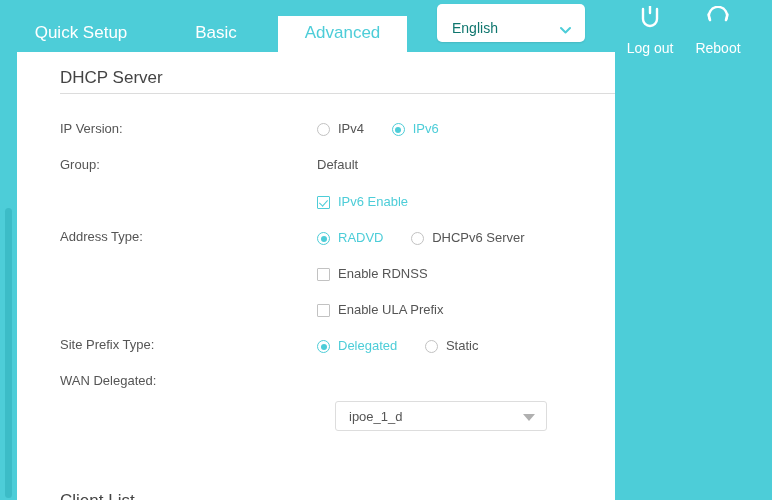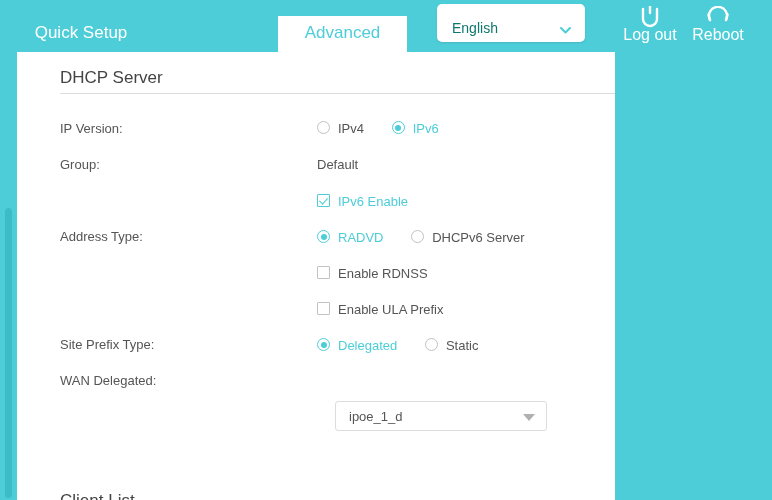--- a/index.html
+++ b/index.html
@@ -81,23 +81,23 @@
     cursor: pointer;
     color: #ffffff;
   }
   .topaction .ticon {
     display: block;
     height: 22px;
     margin: 0 auto;
   }
   .topaction .tlabel {
     display: block;
-    font-size: 16px;
+    font-size: 14px;
     line-height: 14px;
-    margin-top: 0;
+    margin-top: 13px;
   }
   #action-logout { left: 622px; }
   #action-reboot { left: 690px; }
 
   
   #content {
     position: absolute;
     left: 17px;
     top: 36px;
     width: 598px;
@@ -162,21 +162,21 @@
     position: absolute;
     left: 300px;
     font-size: 13px;
     color: #555555;
     white-space: nowrap;
   }
 
   
   .choice {
     display: inline-flex;
-    align-items: flex-start;
+    align-items: flex-end;
     cursor: pointer;
     user-select: none;
     vertical-align: middle;
   }
   .choice + .choice { margin-left: 24px; }
 
   .radio {
     width: 13px;
     height: 13px;
     border-radius: 50%;
@@ -283,20 +283,23 @@
 </style>
 </head>
 <body>
 
 <div id="topnav">
 
   <div class="tab" id="tab-quick-setup">
     <span>Quick Setup</span>
   </div>
 
+  <div class="tab" id="tab-basic">
+    <span>Basic</span>
+  </div>
 
   <div class="tab active" id="tab-advanced">
     <span>Advanced</span>
   </div>
 
   <div id="lang-select">
     <span id="lang-label">English</span>
     <span id="lang-chevron">
       <svg width="11" height="11" viewBox="0 0 11 11">
         <polyline points="1,3 5.5,7.5 10,3" fill="none" stroke="#4dcdd8" stroke-width="2" stroke-linecap="round" stroke-linejoin="round"></polyline>

